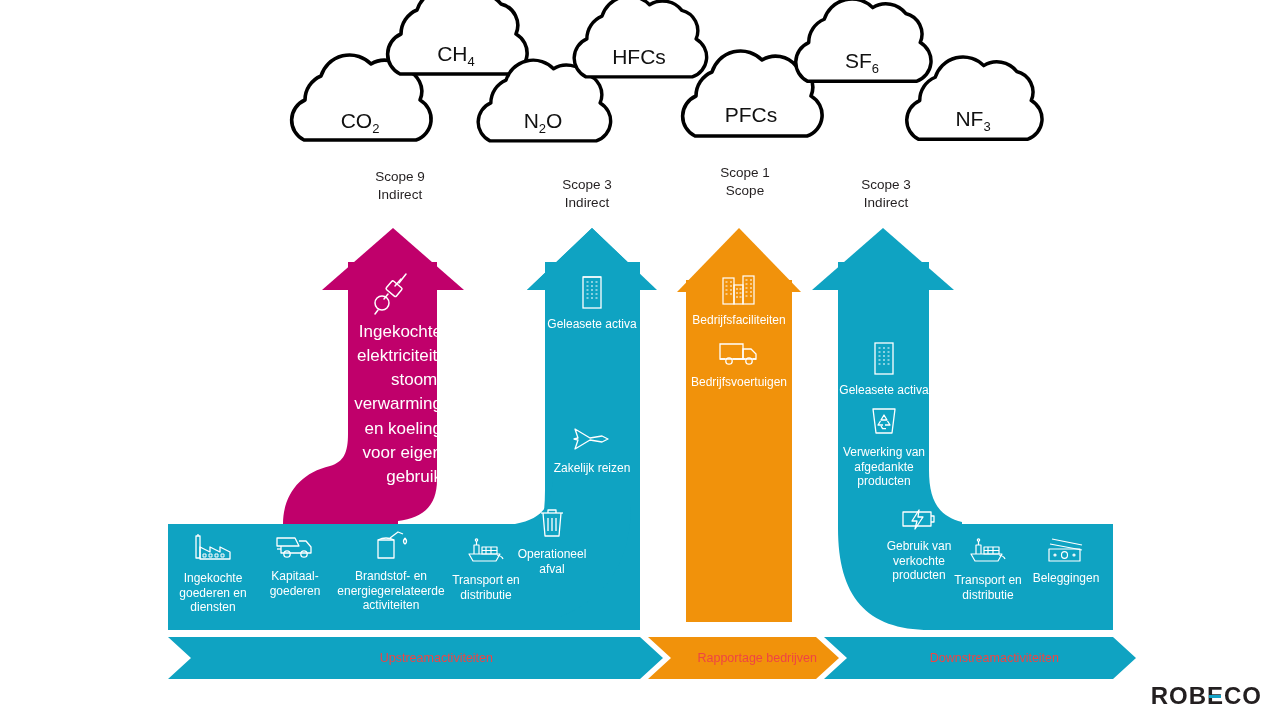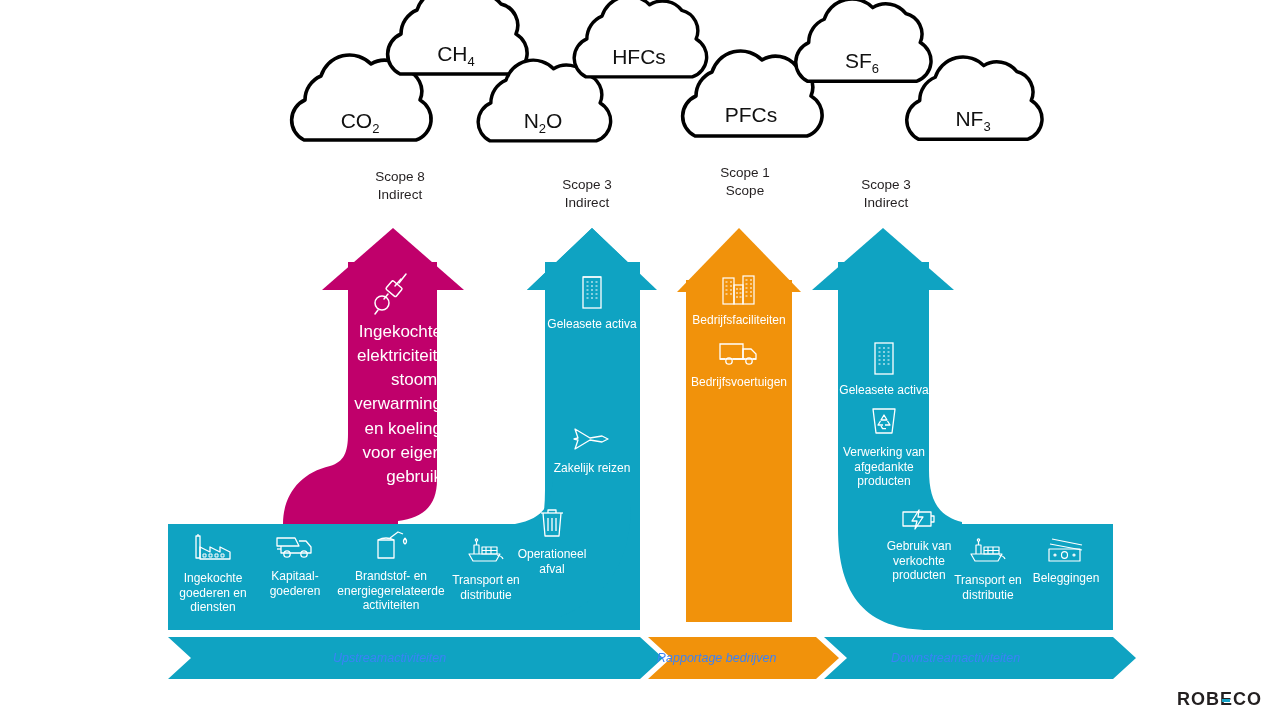--- a/index.html
+++ b/index.html
@@ -34,28 +34,28 @@
   .item .ico{display:block;margin:0 auto 4px;}
   .item .txt{display:block;}
 
   .body-text{
     position:absolute;text-align:right;color:#ffffff;
     font-size:17px;line-height:1.42;
   }
 
   
   .banner-label{
-    position:absolute;color:#3b82f6;font-size:12.5px;
-    text-align:left;white-space:nowrap;font-style:italic;
+    position:absolute;color:#ef4444;font-size:12.5px;
+    text-align:right;white-space:nowrap;
   }
 
   
   .logo{
     position:absolute;right:18px;bottom:10px;
-    font-size:18px;font-weight:bold;letter-spacing:1px;
+    font-size:24px;font-weight:bold;letter-spacing:1px;
     color:#231f20;font-family:"Liberation Sans",sans-serif;
   }
   .logo .bar{
     display:inline-block;position:relative;
   }
   .logo .bar::after{
     content:"";position:absolute;left:2px;right:3px;top:46%;height:3.5px;
     background:#14A3C7;
   }
 </style>
@@ -207,21 +207,21 @@
     </g>
 
     <g>
       <path fill="#0FA3C2" d="M 168,637 L 640,637 L 663,658 L 640,679 L 168,679 L 191,658 Z"></path>
       <path fill="#F1920B" d="M 648,637 L 816,637 L 839,658 L 816,679 L 648,679 L 671,658 Z"></path>
       <path fill="#0FA3C2" d="M 824,637 L 1113,637 L 1136,658 L 1113,679 L 824,679 L 847,658 Z"></path>
     </g>
   </svg>
 
   <div class="scope" style="left:340px;top:168px;width:120px;">
-    <span class="l1">Scope 8</span>
+    <span class="l1">Scope 9</span>
     <span class="l2">Indirect</span>
   </div>
   <div class="scope" style="left:527px;top:176px;width:120px;">
     <span class="l1">Scope 3</span>
     <span class="l2">Indirect</span>
   </div>
   <div class="scope" style="left:685px;top:164px;width:120px;">
     <span class="l1">Scope 1</span>
     <span class="l2">Scope</span>
   </div>

